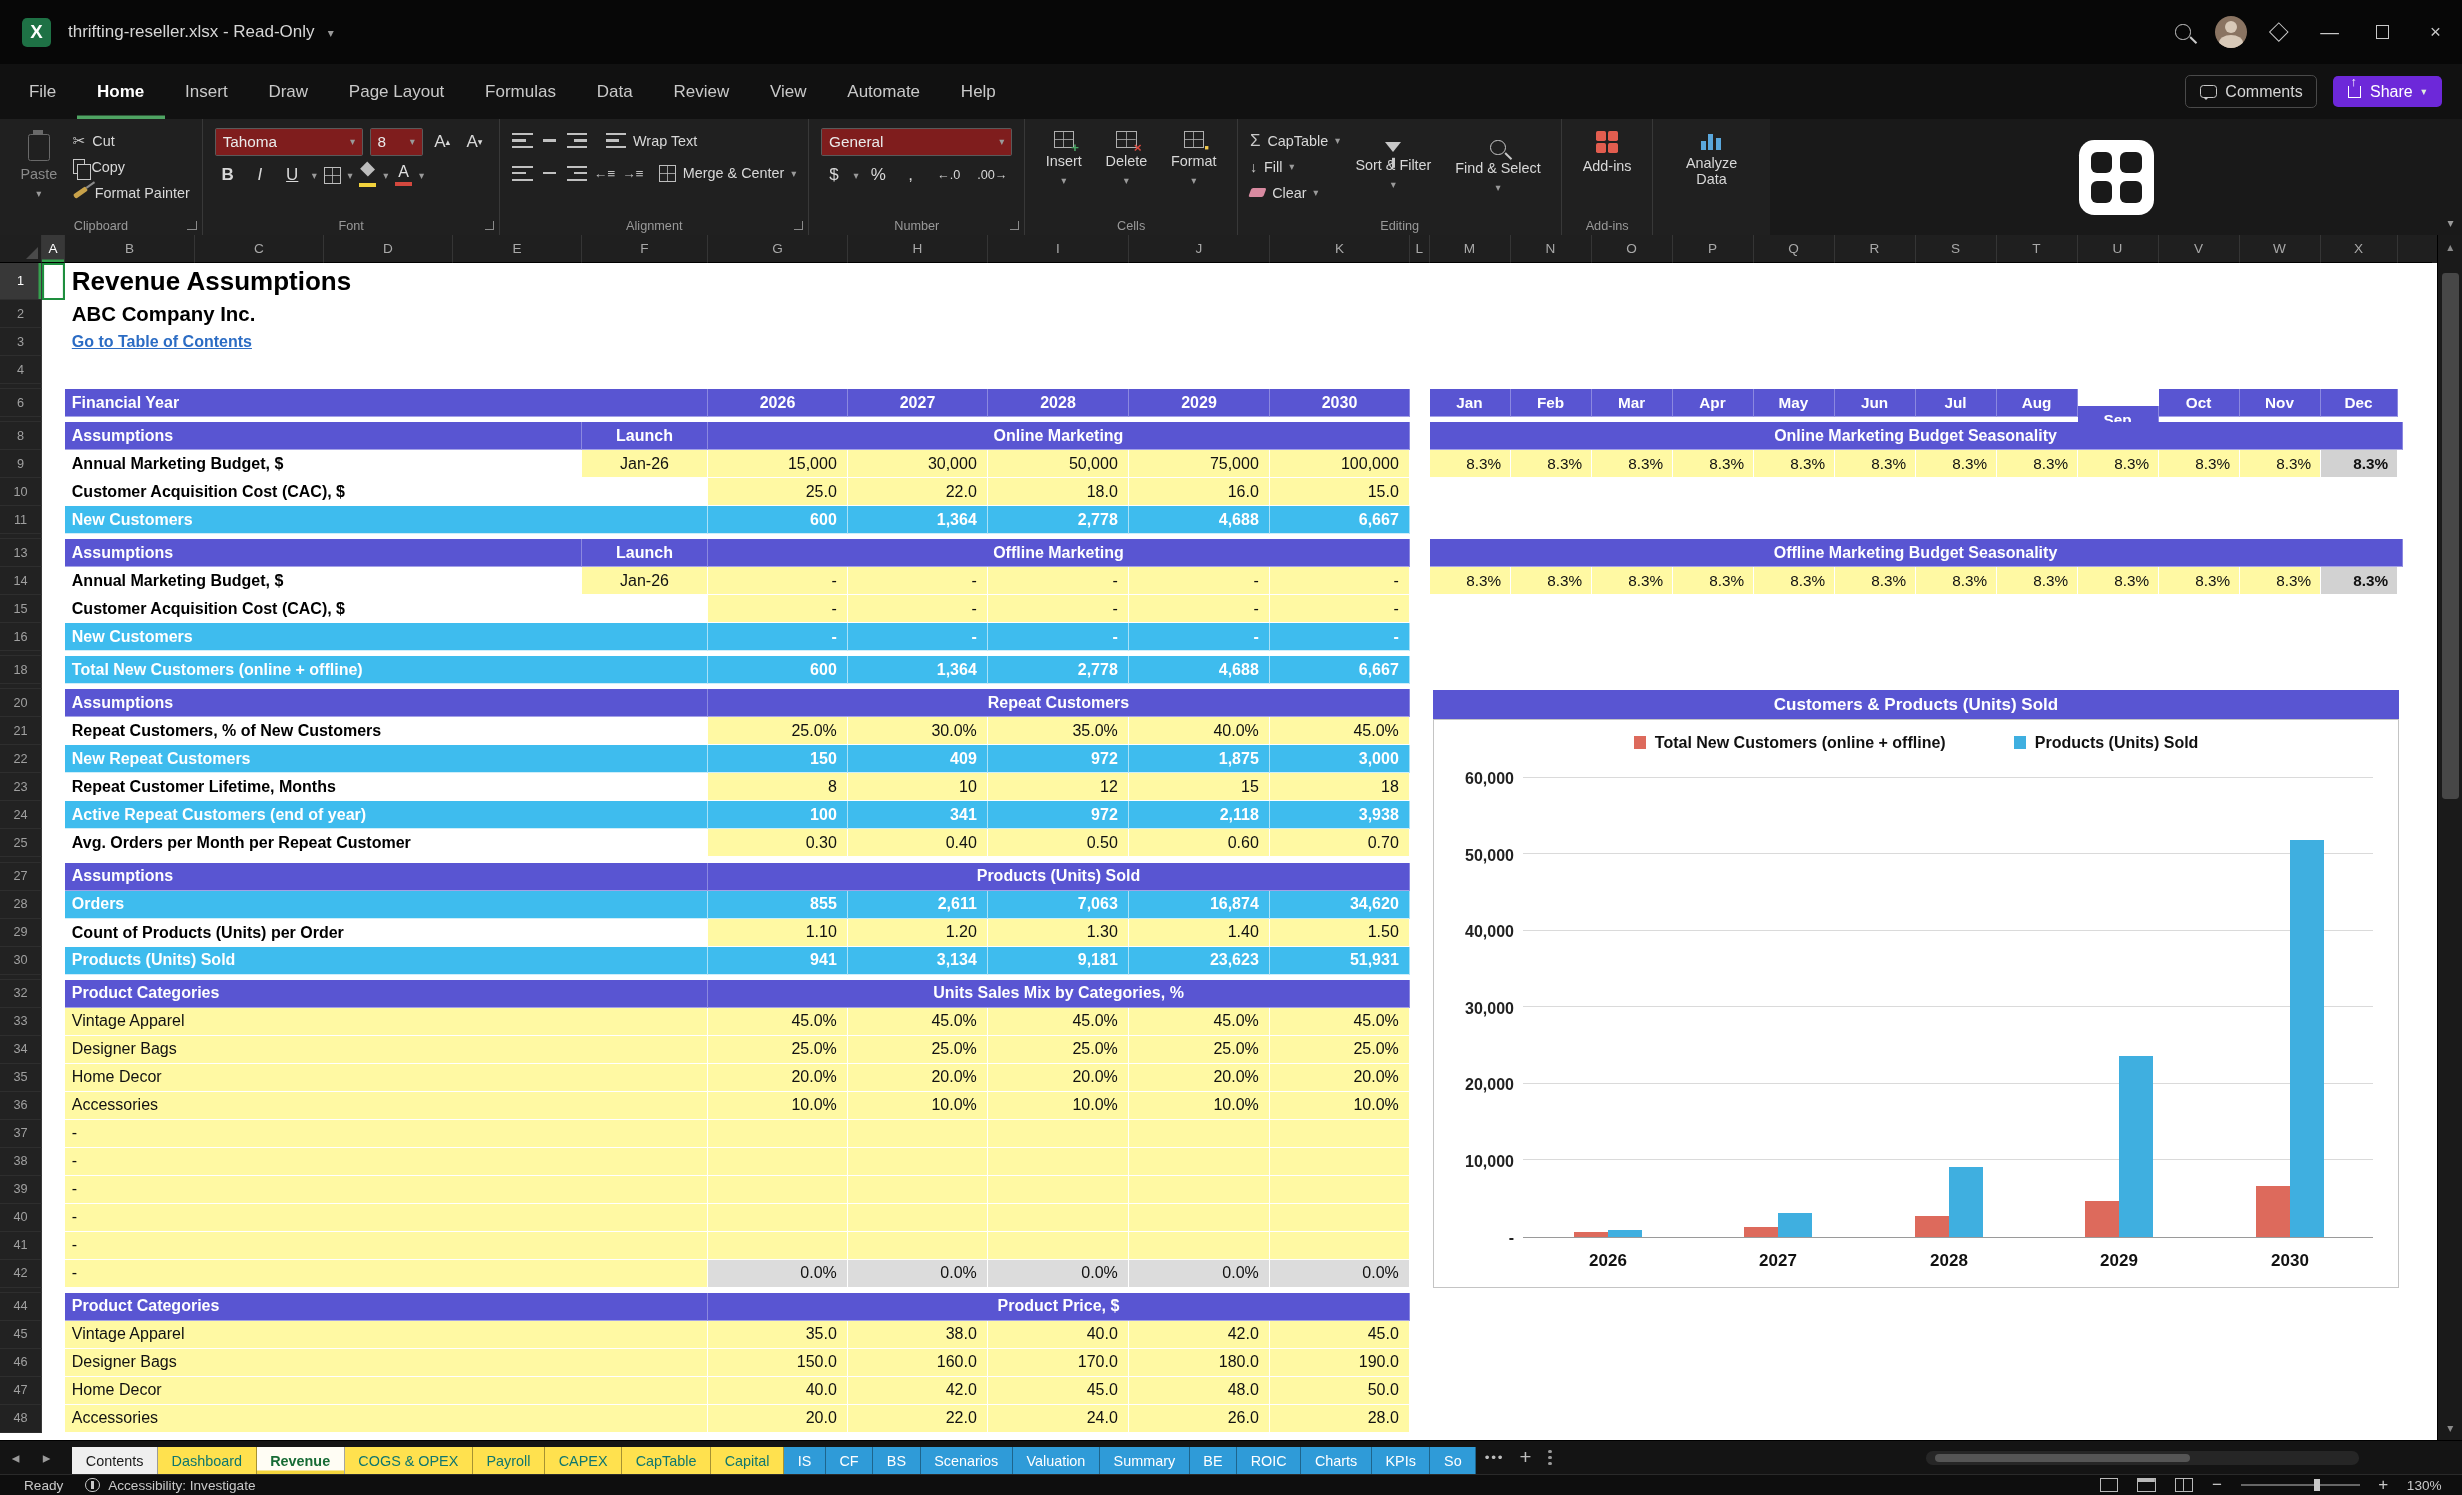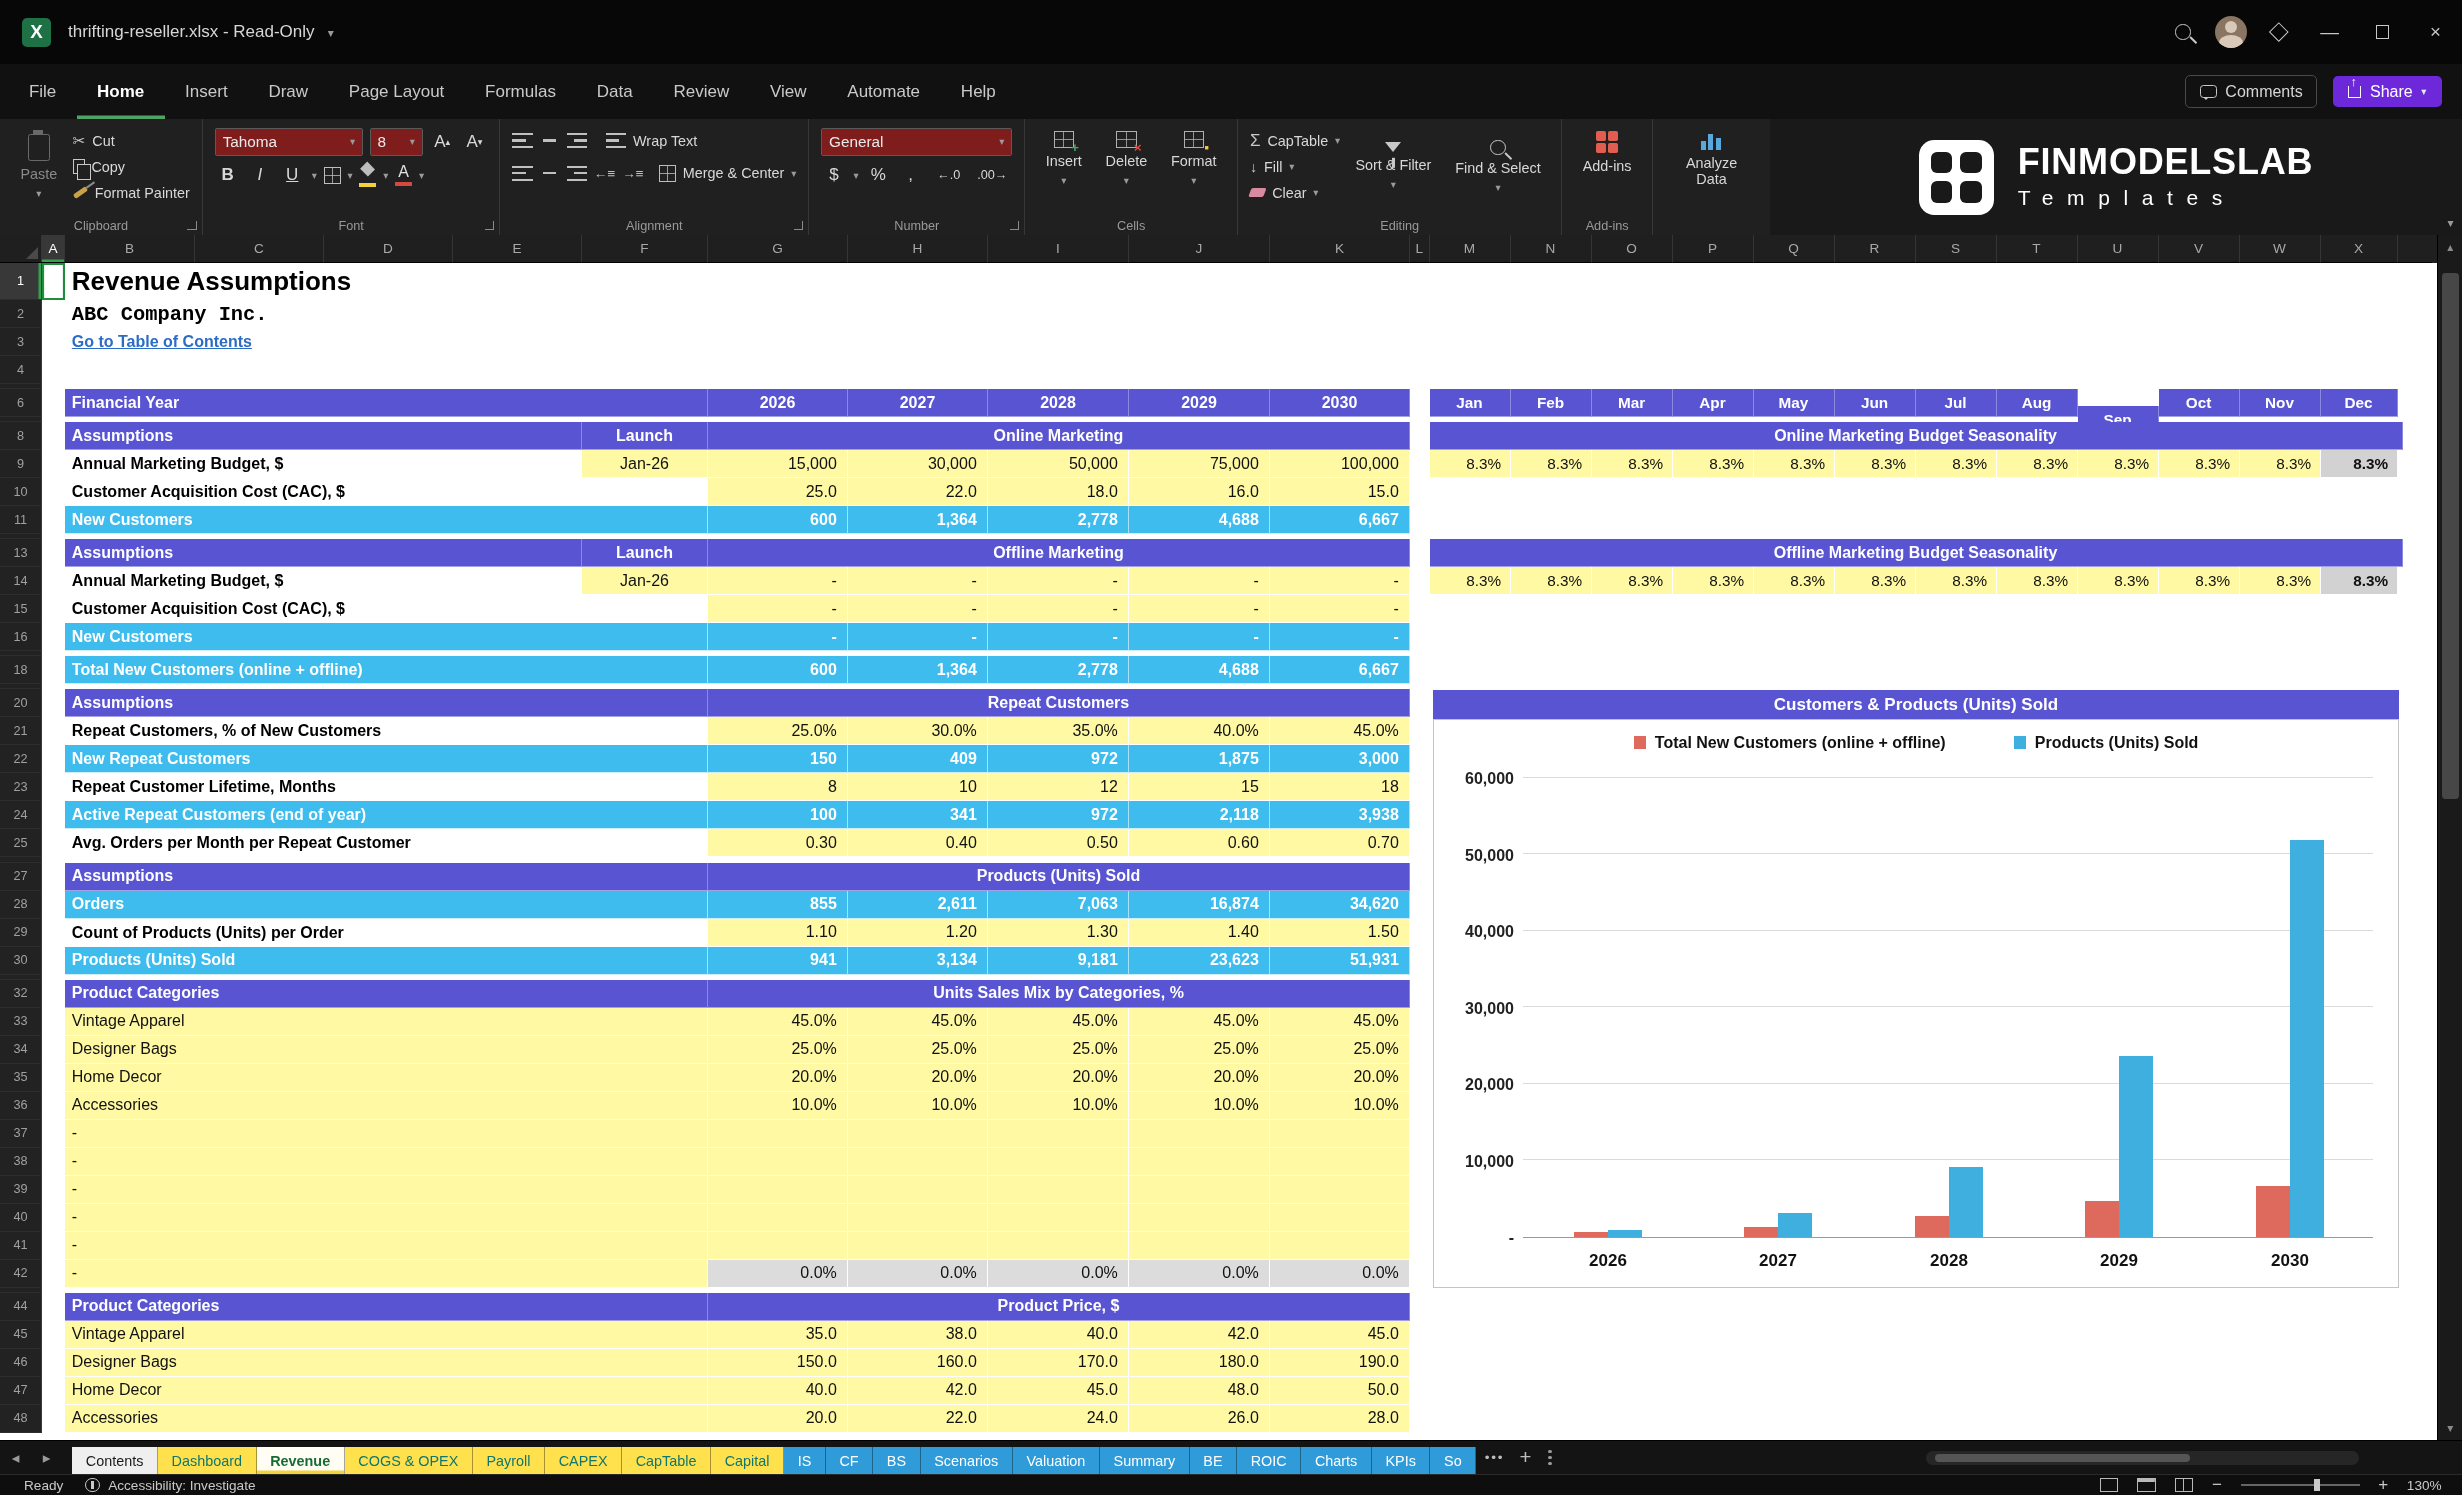--- a/index.html
+++ b/index.html
@@ -451,24 +451,20 @@
     </div>
   </div>
 
   <div id="brandzone">
     <span class="blogo">
         <i></i>
         <i></i>
         <i></i>
         <i></i>
       </span>
-    <span class="colstack">
-      <span class="bname">FINMODELSLAB</span>
-      <span class="btag">Templates</span>
-    </span>
   </div>
   <span class="collapse">▾</span>
 </div>
 
 <div id="sheet">
   <div id="colheads">
       <div class="corner"></div>
       <div class="colh sel" style="width: 23px;">A</div>
       <div class="colh" style="width: 130px;">B</div>
       <div class="colh" style="width: 129px;">C</div>
@@ -497,21 +493,21 @@
     </div>
   <div id="grid">
       <div class="grow" style="height: 37px;">
         <div class="c gut sel">1</div>
         <div class="c ca a1sel" style="width: 23px;"></div>
         <div class="c bigtitle" style="width: 2372px;">Revenue Assumptions</div>
       </div>
       <div class="grow" style="height: 28px;">
         <div class="c gut">2</div>
         <div class="c ca" style="width: 23px;"></div>
-        <div class="c subtitle" style="width: 2372px; font-family: Liberation Mono, monospace;">ABC Company Inc.</div>
+        <div class="c subtitle" style="width: 2372px;">ABC Company Inc.</div>
       </div>
       <div class="grow" style="height: 28px;">
         <div class="c gut">3</div>
         <div class="c ca" style="width: 23px;"></div>
         <div class="c linkc" style="width: 2372px;">Go to Table of Contents</div>
       </div>
       <div class="grow" style="height: 28px;">
         <div class="c gut">4</div>
         <div class="c ca" style="width: 23px;"></div>
       </div>

